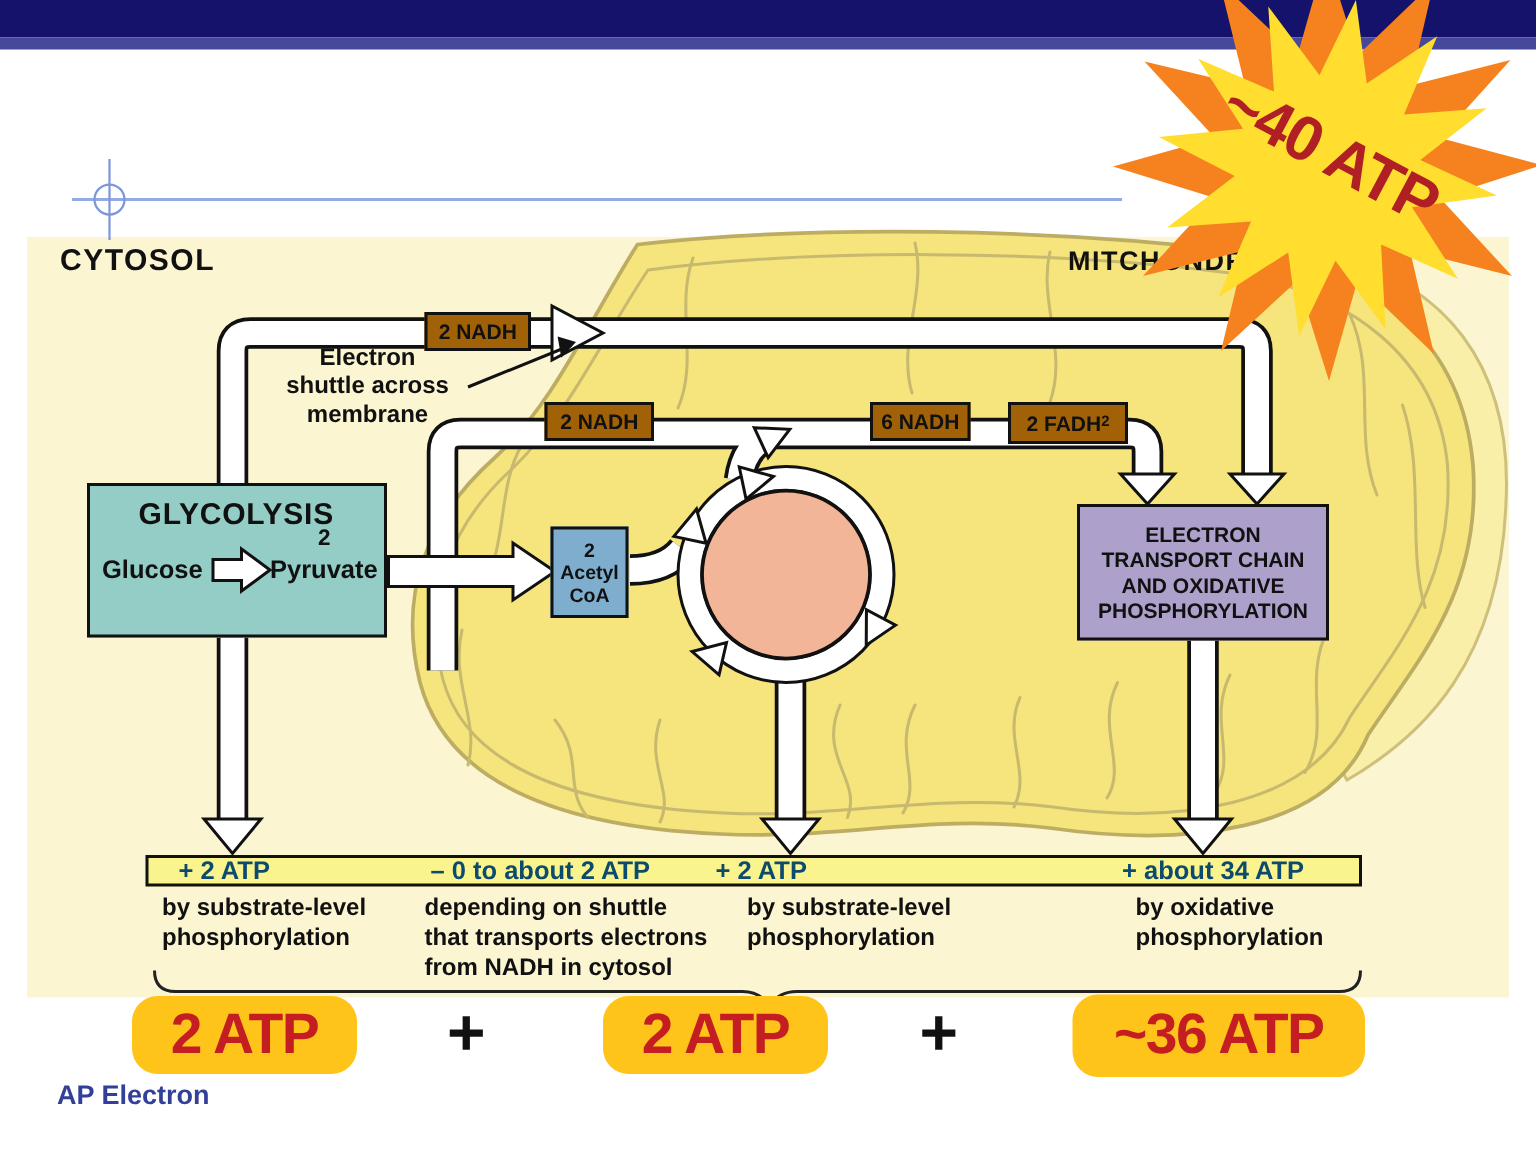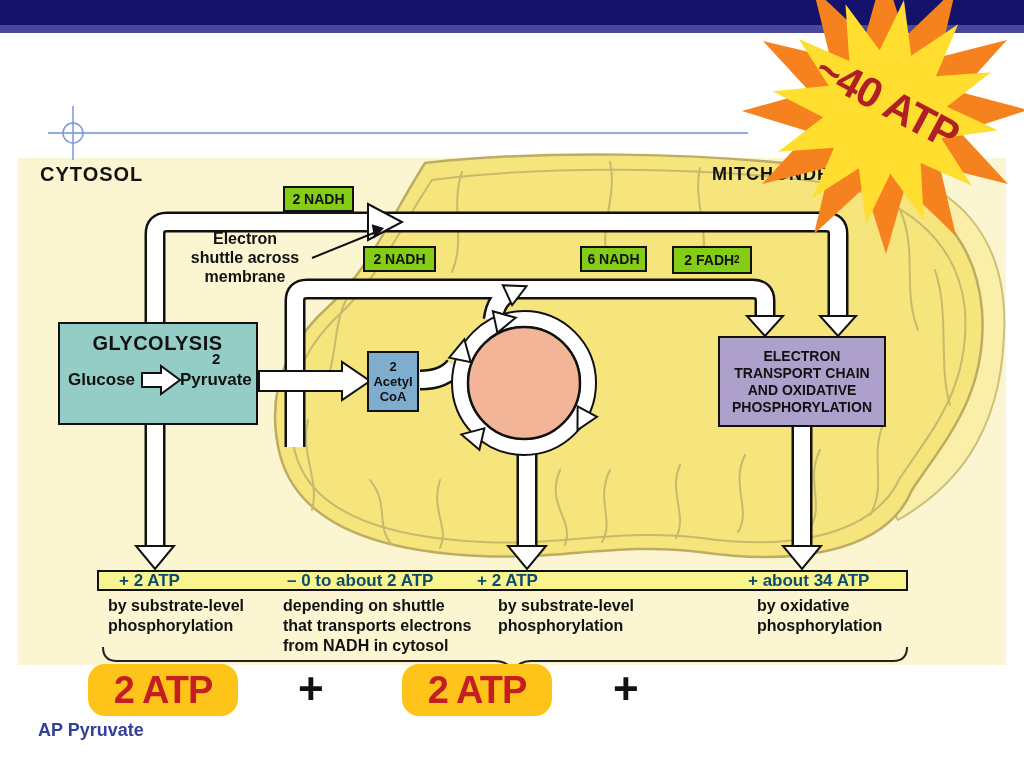--- a/index.html
+++ b/index.html
@@ -6,22 +6,22 @@
   .page{position:relative;width:1024px;height:768px;overflow:hidden;
         font-family:"Liberation Sans",sans-serif;font-weight:bold;background:#ffffff;}
   .abs{position:absolute;}
   .topbar{left:0;top:0;width:1024px;height:25px;background:#14126B;}
   .topstrip{left:0;top:25px;width:1024px;height:8px;background:#45489B;}
   .title{left:84px;top:82px;font-size:41px;letter-spacing:-1px;color:#6B1E78;white-space:nowrap;}
   .underline{left:48px;top:132px;width:700px;height:2px;background:#93ABE2;}
   .figure{left:18px;top:158px;width:988px;height:507px;background:#FBF5D2;}
   svg.gfx{left:0;top:0;width:1024px;height:768px;}
   .region-label{font-size:20px;letter-spacing:1px;color:#111;white-space:nowrap;}
-  .carrier{background:#84cc16;border:2px solid #111;color:#111;font-size:14px;
-           display:flex;align-items:center;justify-content:center;white-space:nowrap;}
+  .carrier{background:#a16207;border:2px solid #111;color:#111;font-size:14px;
+           display:flex;align-items:center;justify-content:center;white-space:nowrap;margin-top:22px;}
   .carrier sub{font-size:10px;line-height:1;}
   .note{font-size:16px;line-height:19px;color:#111;text-align:center;white-space:pre-line;}
   .glyc{left:58px;top:322px;width:200px;height:103px;background:#93CDC5;border:2.5px solid #111;box-sizing:border-box;padding-left:48px;}
   .glyc-title{left:30px;top:8px;width:135px;text-align:center;font-size:20px;letter-spacing:.5px;color:#111;}
   .glyc-sub{font-size:17px;color:#111;white-space:nowrap;}
   .acetyl{left:367px;top:351px;width:52px;height:61px;background:#7EADCE;border:2px solid #111;box-sizing:border-box;
           display:flex;align-items:center;justify-content:center;text-align:center;
           font-size:13px;line-height:15px;color:#111;white-space:pre-line;}
   .krebs-label{left:470px;top:360px;width:108px;text-align:center;font-size:19px;line-height:22px;color:#111;white-space:pre-line;}
   .etcbox{left:718px;top:336px;width:168px;height:91px;background:#ADA0CA;border:2.5px solid #111;box-sizing:border-box;
@@ -181,22 +181,23 @@
 from NADH in cytosol</div>
   <div class="abs desc" style="left:498px;top:596px;">by substrate-level
 phosphorylation</div>
   <div class="abs desc" style="left:757px;top:596px;">by oxidative
 phosphorylation</div>
 
   <div class="abs pill" style="left:88px;top:664px;width:150px;height:52px;">2 ATP</div>
   <div class="abs plus" style="left:298px;top:664px;">+</div>
   <div class="abs pill" style="left:402px;top:664px;width:150px;height:52px;">2 ATP</div>
   <div class="abs plus" style="left:613px;top:664px;">+</div>
-
-  <div class="abs footer">AP Pyruvate</div>
+  <div class="abs pill" style="left:715px;top:663px;width:195px;height:55px;">~36 ATP</div>
+
+  <div class="abs footer">AP Electron</div>
 
   <svg class="abs" style="left:0;top:0;width:1024px;height:768px;" viewBox="0 0 1024 768">
     <polygon points="1028,110 960,132 1008,184 940,167 956,236 905,187 886,254 865,187 814,234 830,167 762,184 810,132 742,111 810,92 763,41 830,57 813,-12 865,37 884,-30 905,37 956,-12 940,57 1007,40 960,92" fill="#F6821F"></polygon>
     <polygon points="1028,110 960,132 1008,184 940,167 956,236 905,187 886,254 865,187 814,234 830,167 762,184 810,132 742,111 810,92 763,41 830,57 813,-12 865,37 884,-30 905,37 956,-12 940,57 1007,40 960,92" fill="#FFDE2F" transform="translate(885 112) rotate(10) scale(0.80) translate(-885 -112)"></polygon>
   </svg>
   <div class="abs burst-label">~40 ATP</div>
 
 </div>
 
 </body></html>

